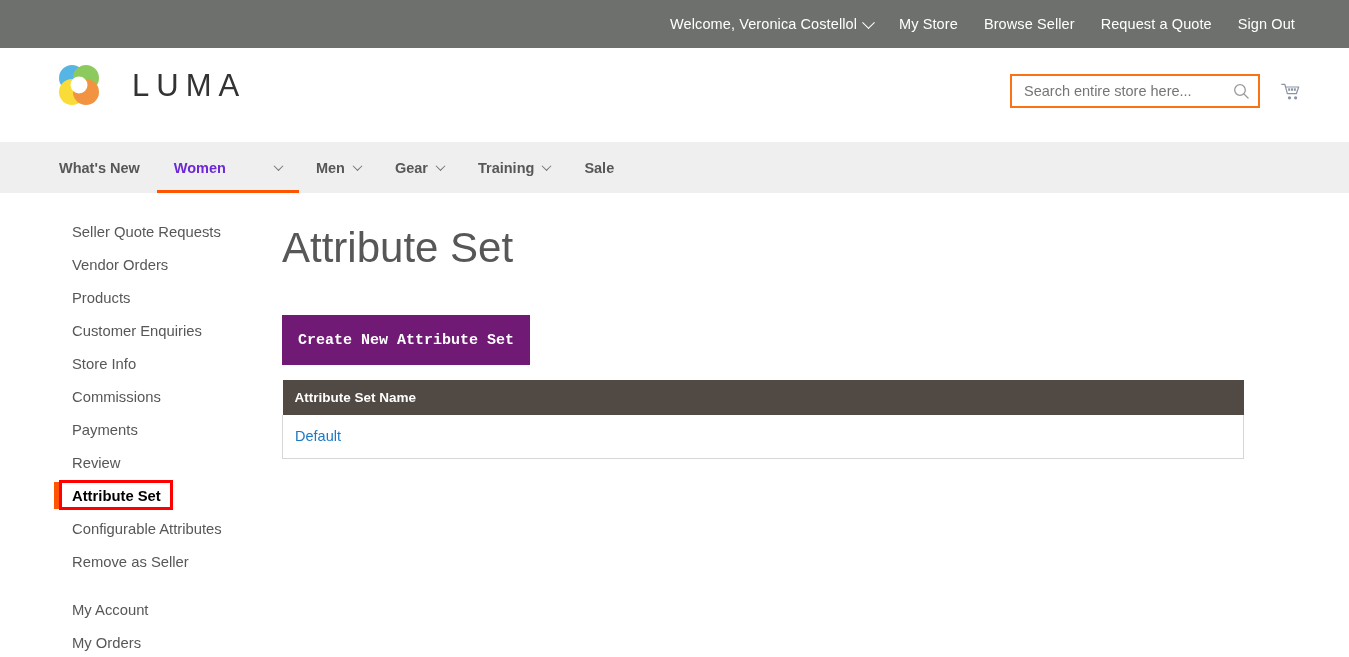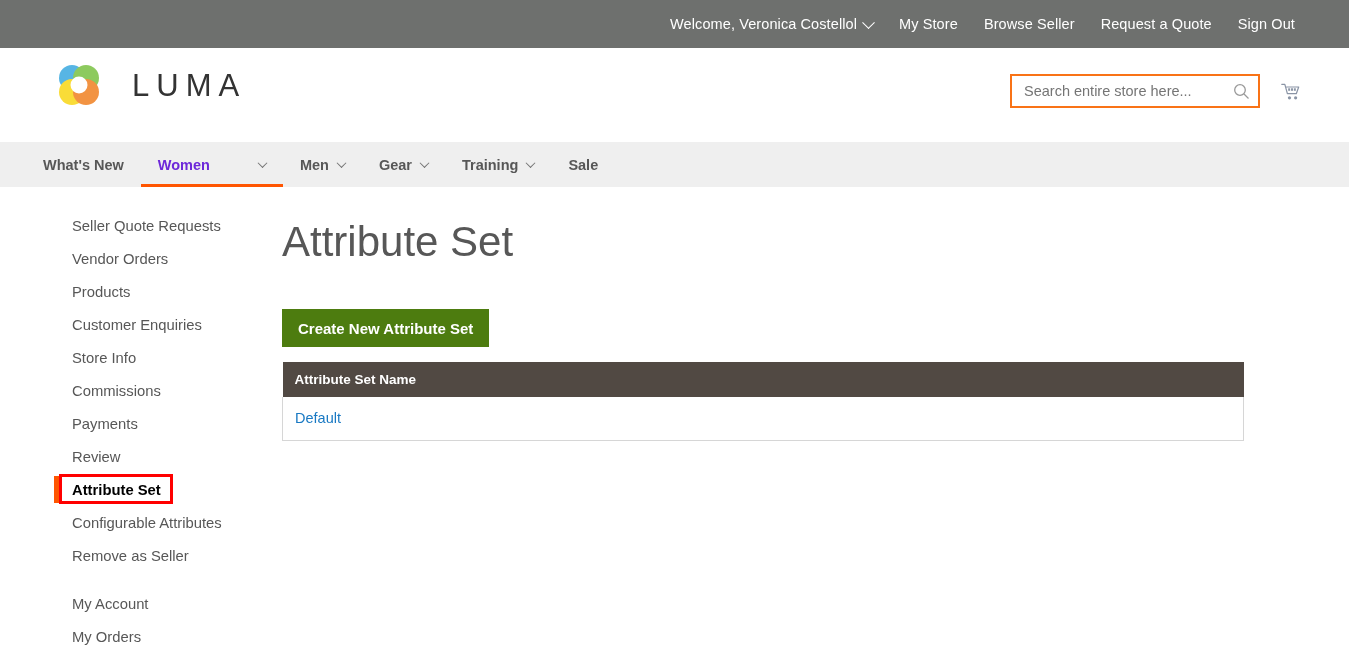--- a/index.html
+++ b/index.html
@@ -86,25 +86,25 @@
   #cart-btn {
     position: absolute;
     right: 42px; top: 28px;
     width: 32px; height: 32px;
     background: transparent; border: 0; cursor: pointer;
     display: flex; align-items: center; justify-content: center;
   }
 
   
   #nav {
-    height: 45px;
+    height: 51px;
     background: #efefef;
     display: flex;
     align-items: stretch;
-    padding-left: 26px;
+    padding-left: 42px;
   }
   .nav-item {
     display: flex;
     align-items: center;
     padding: 0 17px;
     font-size: 14.5px;
     font-weight: bold;
     color: #575757;
     cursor: pointer;
     position: relative;
@@ -179,28 +179,28 @@
   #page-title {
     font-size: 42px;
     font-weight: 300;
     color: #575757;
     margin: 0;
     padding-top: 9px;
     letter-spacing: 0px;
   }
   #create-btn {
     margin-top: 43px;
-    background: #4d7c0f;
+    background: #701a75;
     border: 0;
     color: #ffffff;
     font-size: 15px;
     font-weight: bold;
-    font-family: Liberation Sans, sans-serif;
+    font-family: Liberation Mono, monospace;
     padding: 0 16px;
-    height: 38px;
+    height: 50px;
     cursor: pointer;
     display: inline-block;
   }
   #attr-table {
     margin-top: 15px;
     width: 962px;
     border-collapse: collapse;
     table-layout: fixed;
   }
   #attr-table th {

